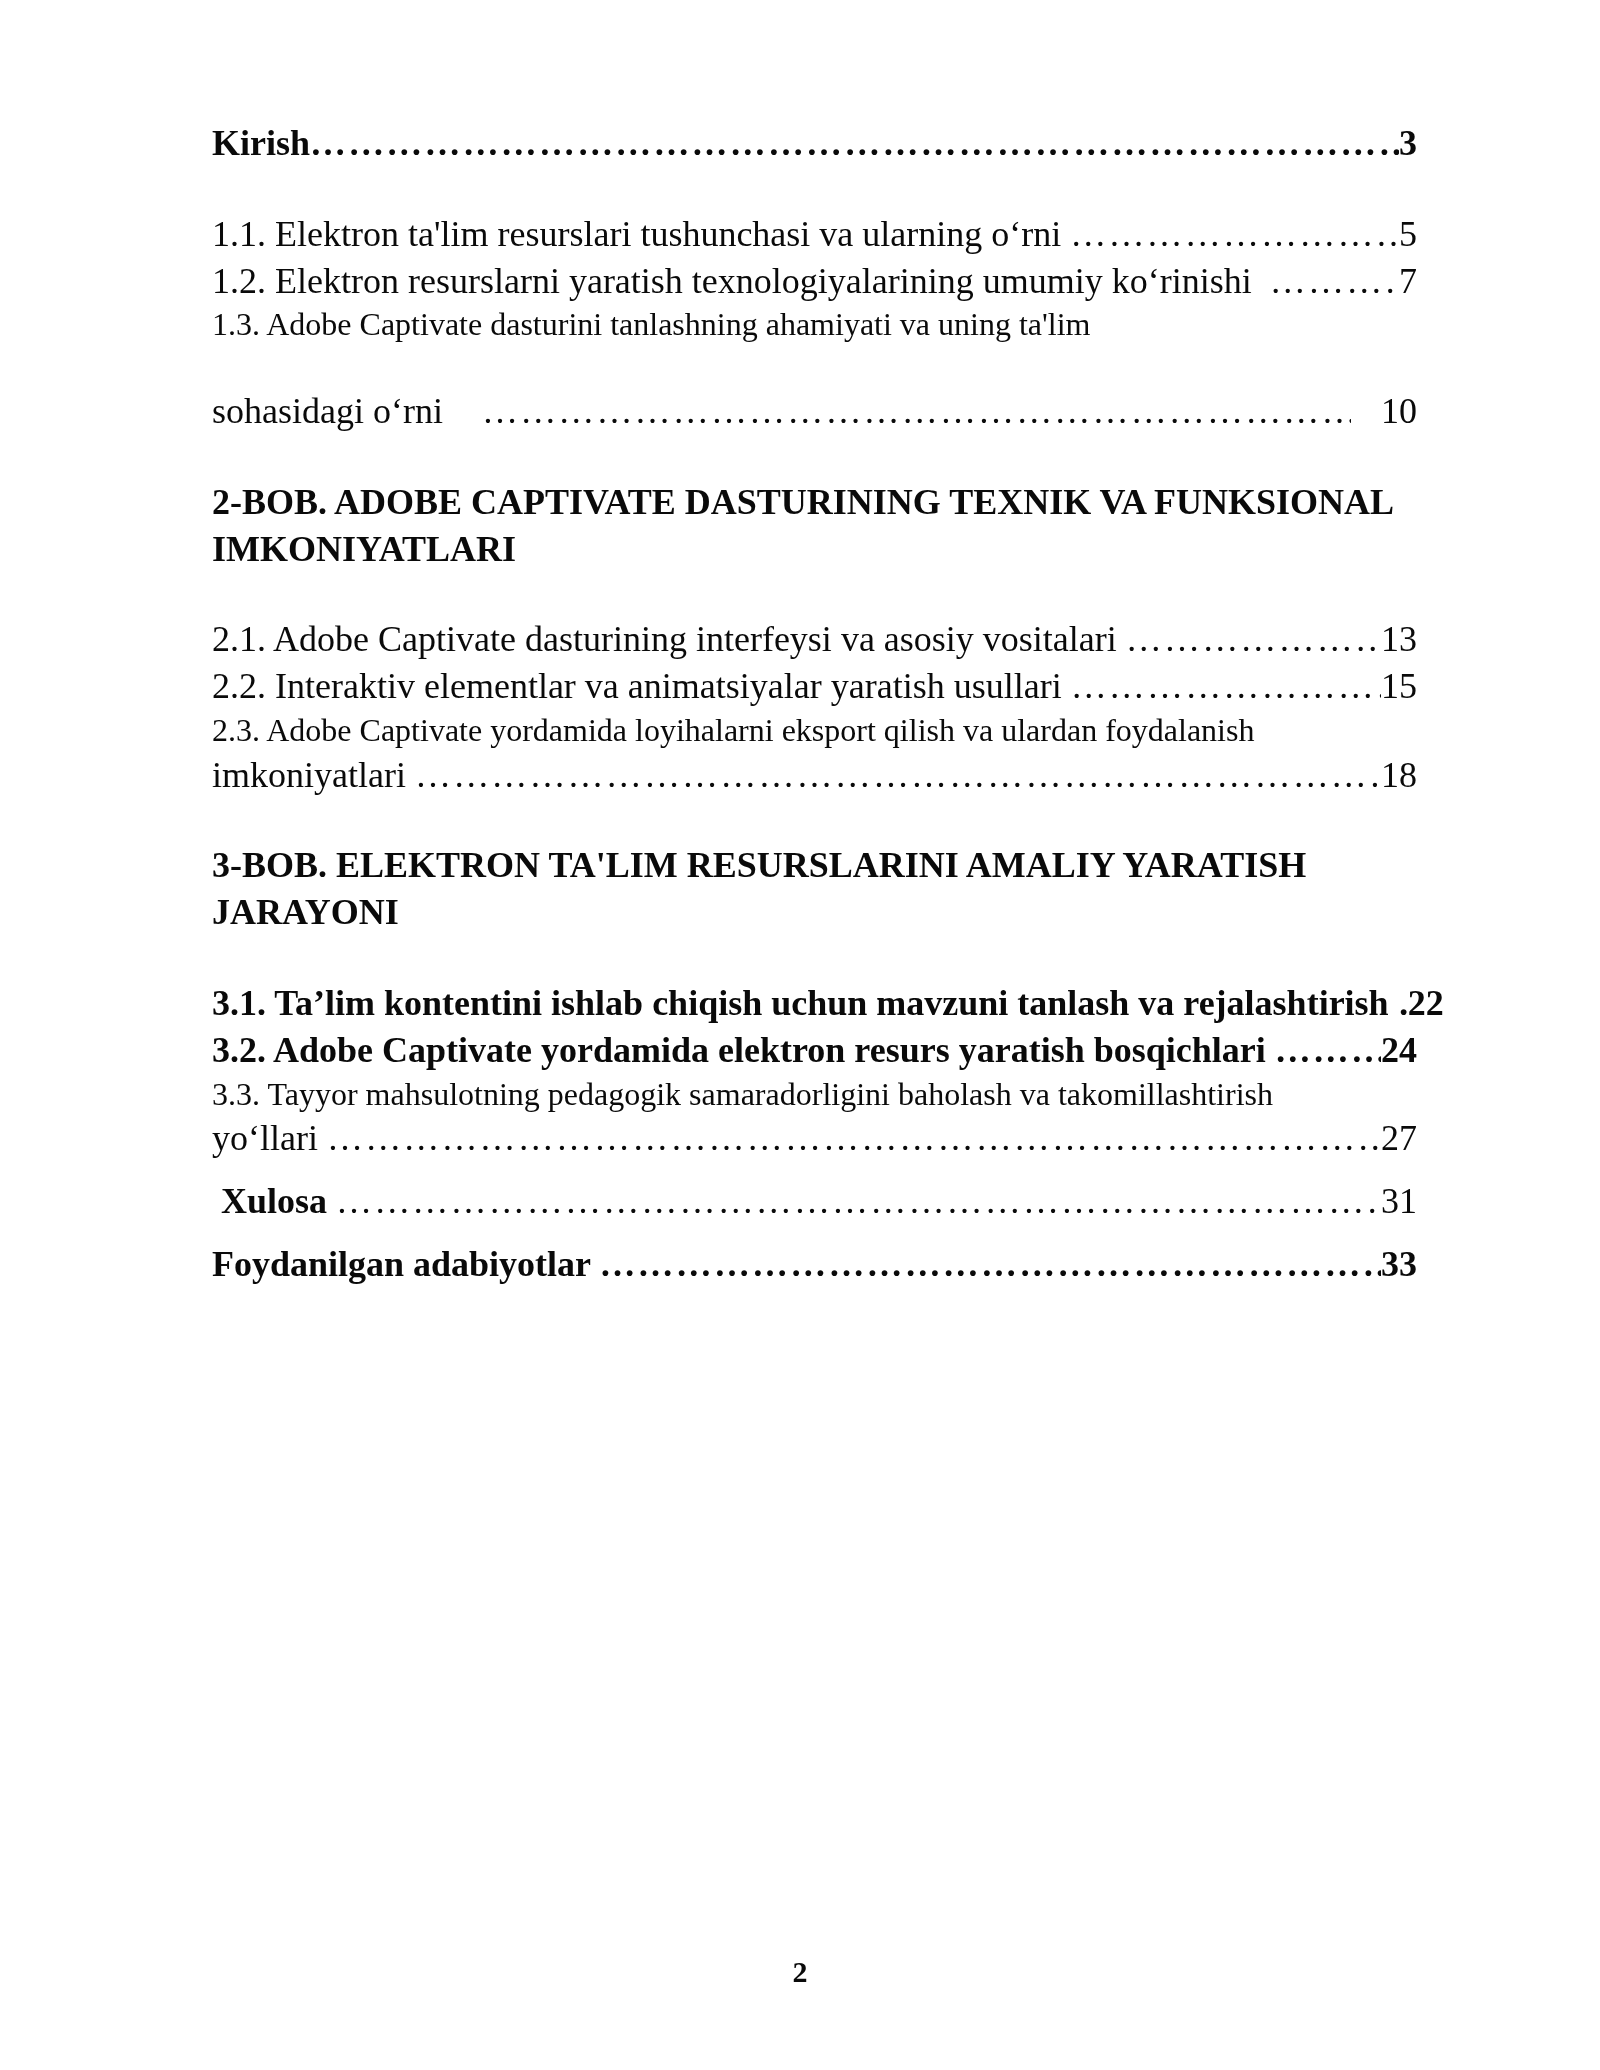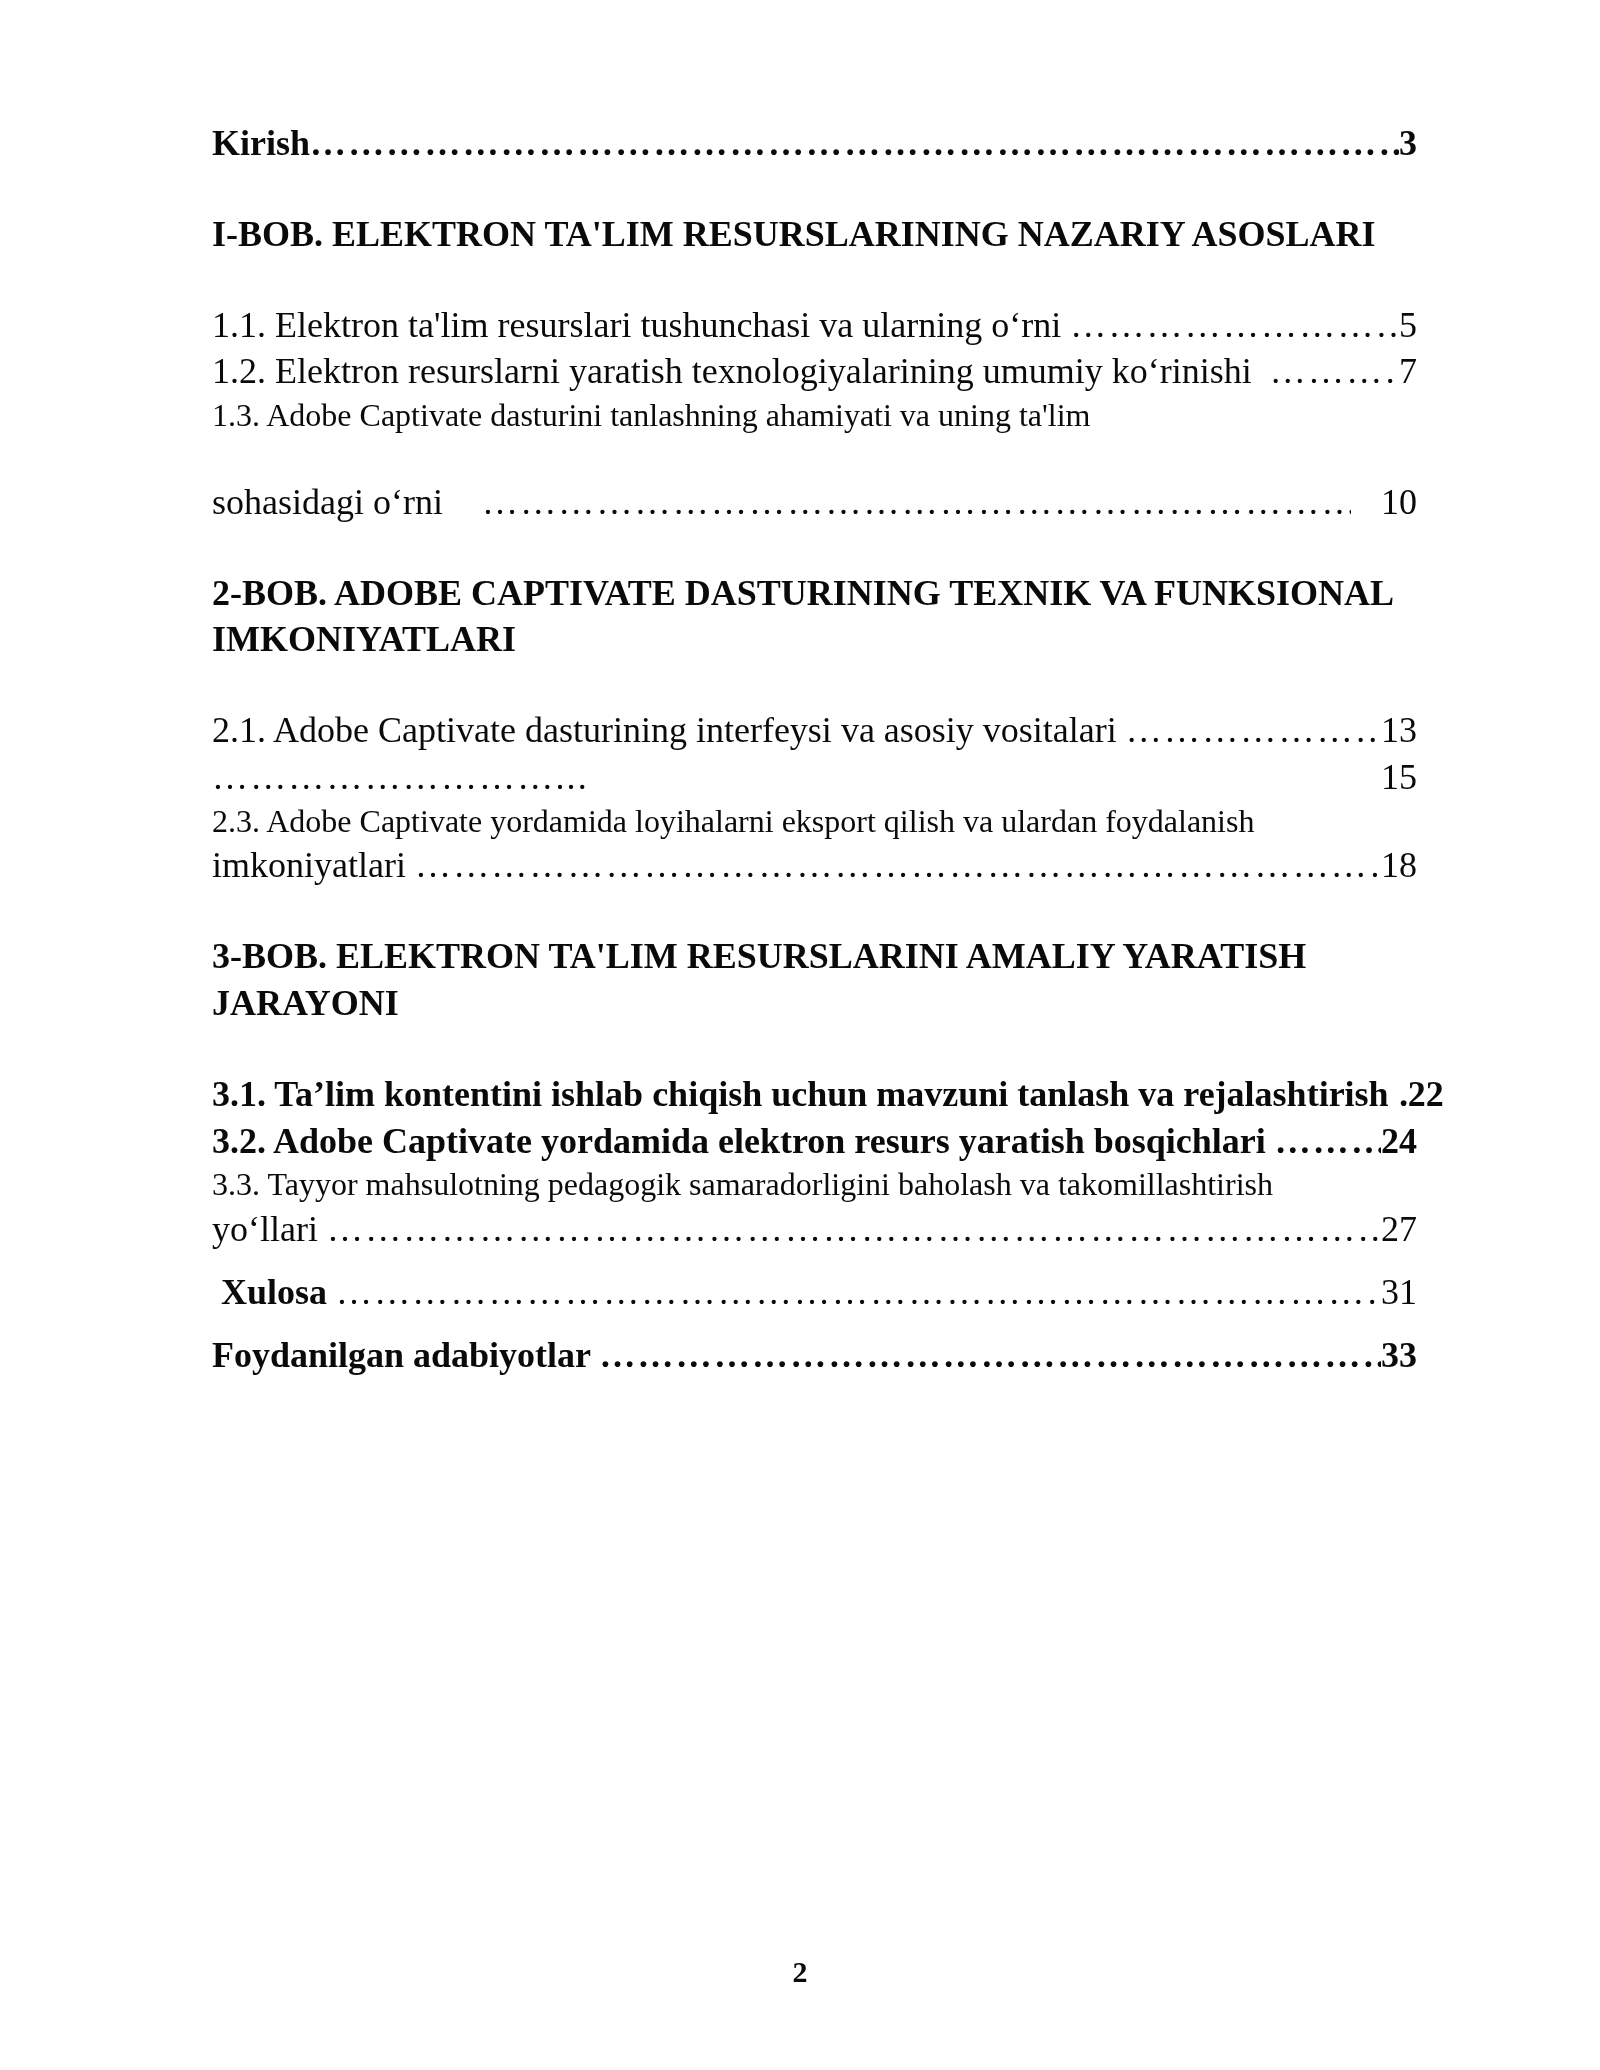--- a/index.html
+++ b/index.html
@@ -91,21 +91,20 @@
 </head>
 <body>
 
 <div class="page">
   <div class="toc">
 
     <div class="toc-line bold blk-kirish">
       <span class="label">Kirish</span><span class="leader">…………………………………………………………………………………………………</span><span class="page-no">3</span>
     </div>
 
-    <div class="chapter blk-chapter1">I-BOB. ELEKTRON TA'LIM RESURSLARINING NAZARIY ASOSLARI</div>
 
     <div class="toc-line blk-s1">
       <span class="label">1.1. Elektron ta'lim resurslari tushunchasi va ularning o‘rni </span><span class="leader">………………………</span><span class="page-no">5</span>
     </div>
 
     <div class="toc-line blk-s1">
       <span class="label">1.2. Elektron resurslarni yaratish texnologiyalarining umumiy ko‘rinishi  </span><span class="leader">…………..</span><span class="page-no">7</span>
     </div>
 
     <div class="wrap-line">1.3. Adobe Captivate dasturini tanlashning ahamiyati va uning ta'lim</div>
@@ -117,21 +116,21 @@
     </div>
 
     <div class="chapter">2-BOB. ADOBE CAPTIVATE DASTURINING TEXNIK VA FUNKSIONAL</div>
     <div class="chapter blk-chapter2">IMKONIYATLARI</div>
 
     <div class="toc-line blk-s2">
       <span class="label">2.1. Adobe Captivate dasturining interfeysi va asosiy vositalari </span><span class="leader">…………………</span><span class="page-no">13</span>
     </div>
 
     <div class="toc-line blk-s2">
-      <span class="leader">………………………...</span><span class="page-no">15</span>
+      <span class="label">2.2. Interaktiv elementlar va animatsiyalar yaratish usullari </span><span class="leader">………………………...</span><span class="page-no">15</span>
     </div>
 
     <div class="wrap-line">2.3. Adobe Captivate yordamida loyihalarni eksport qilish va ulardan foydalanish</div>
 
     <div class="toc-line">
       <span class="label">imkoniyatlari </span><span class="leader">…………………………………………………………………………....</span><span class="page-no">18</span>
     </div>
 
     <div class="gap-after-s2"></div>
 

